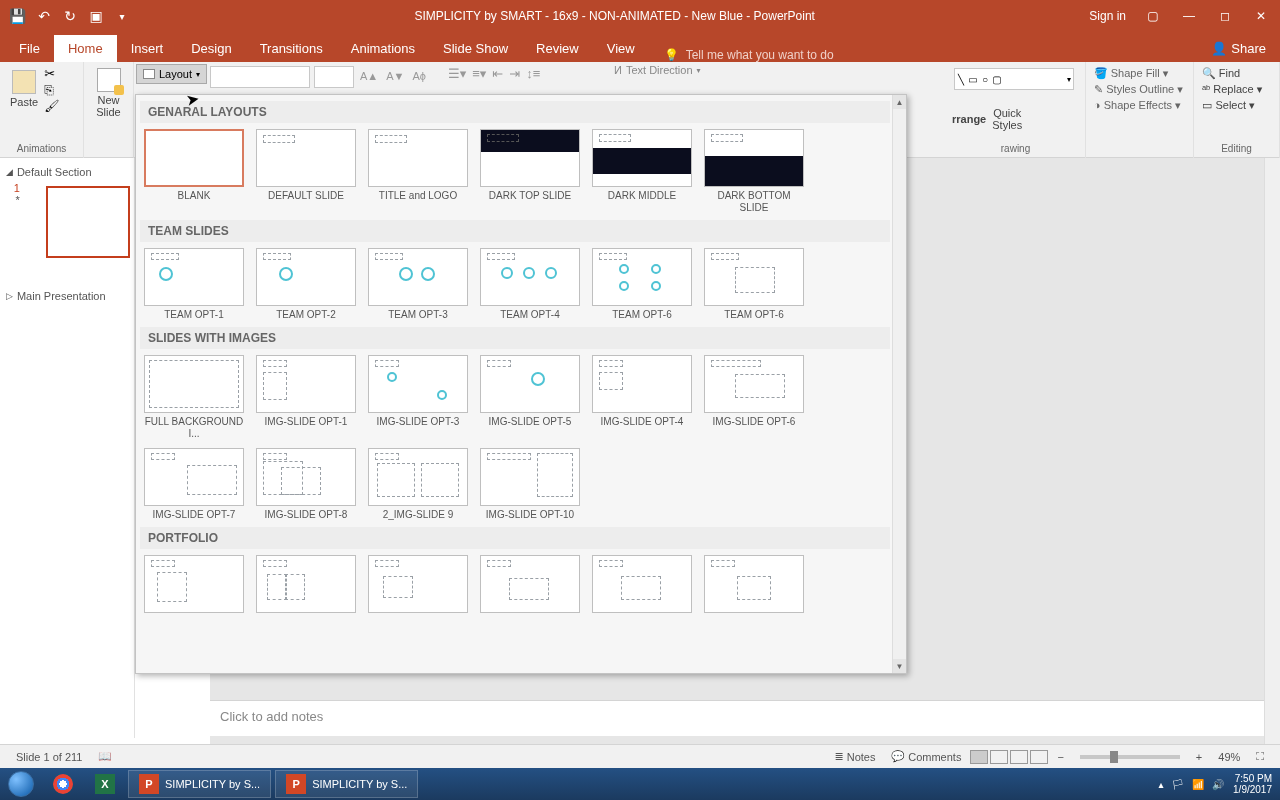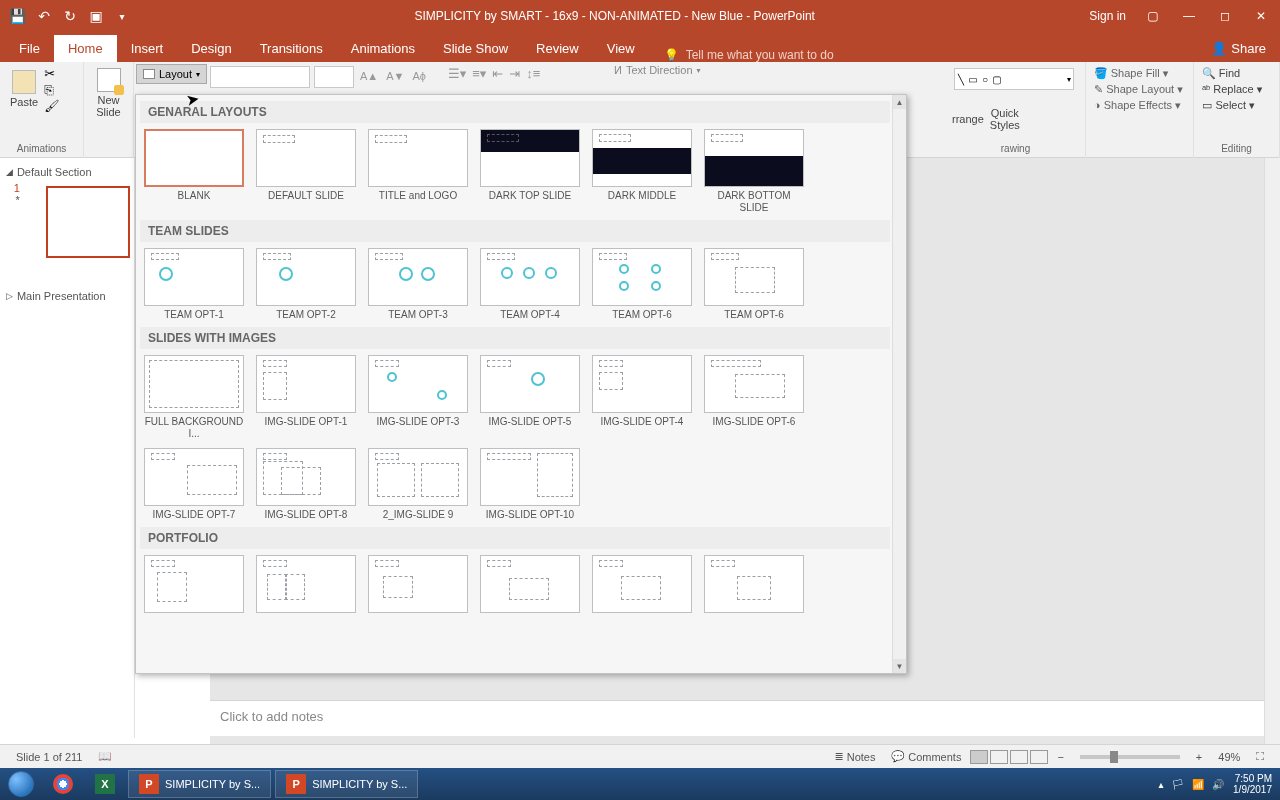--- a/index.html
+++ b/index.html
@@ -181,34 +181,34 @@
       <div style="display:flex;gap:2px;padding:4px;">
         <div style="width:120px;height:22px;border:1px solid #c8c8c8;background:#fff;display:flex;align-items:center;">
           <span style="width:12px;text-align:center;font-size:10px;">╲</span>
           <span style="width:12px;text-align:center;font-size:10px;">▭</span>
           <span style="width:12px;text-align:center;font-size:10px;">○</span>
           <span style="width:12px;text-align:center;font-size:10px;">▢</span>
           <span style="margin-left:auto;font-size:8px;padding:0 2px;">▾</span>
         </div>
       </div>
       <div style="display:flex;gap:2px;">
-        <div class="bigbtn" style="padding:0 2px;">
+        <div class="bigbtn" style="padding:0 2px;font-weight:bold;">
             <span>rrange</span>
           </div>
         <div class="bigbtn" style="padding:0 2px;">
             <span style="white-space:pre-line;text-align:center;">Quick
 Styles</span>
           </div>
       </div>
       <div class="lbl">rawing</div>
     </div>
     <div class="ribgroup" style="width:108px;">
       <div style="display:flex;flex-direction:column;gap:3px;padding:3px 4px;font-size:11px;color:#666;">
         <div><span>🪣</span> <span>Shape Fill</span> ▾</div>
-        <div><span>✎</span> <span>Shape Layout</span> ▾</div>
+        <div><span>✎</span> <span>Styles Outline</span> ▾</div>
         <div><span>◑</span> <span>Shape Effects</span> ▾</div>
       </div>
       <div class="lbl">&nbsp;</div>
     </div>
     <div class="ribgroup" style="width:86px;">
       <div style="display:flex;flex-direction:column;gap:3px;padding:3px 4px;font-size:11px;color:#444;">
         <div>🔍 <span>Find</span></div>
         <div>ᵃᵇ <span>Replace</span> ▾</div>
         <div>▭ <span>Select</span> ▾</div>
       </div>

